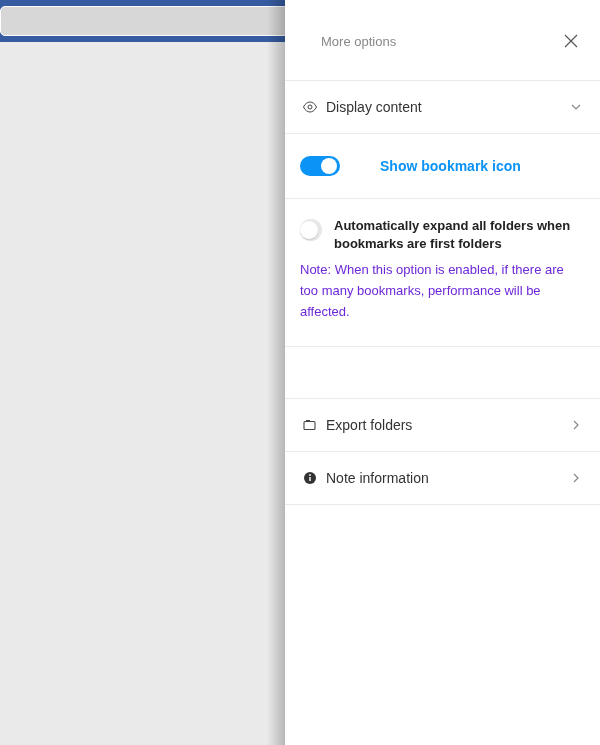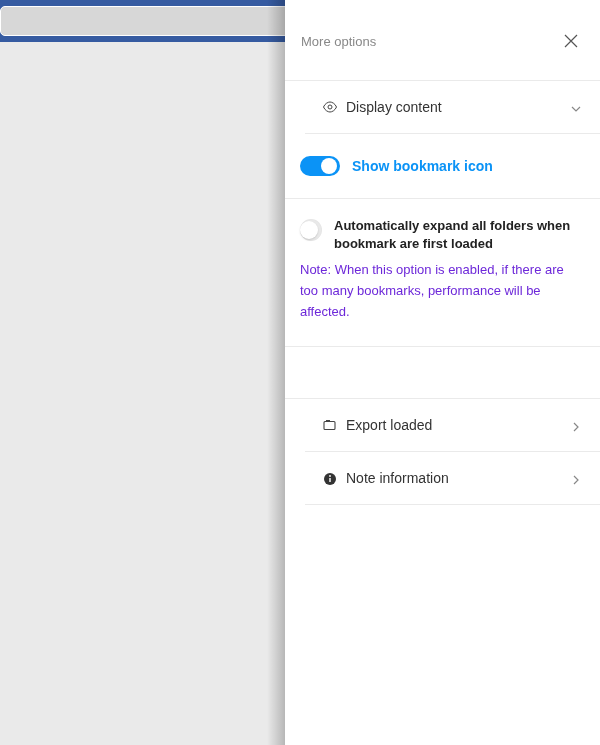--- a/index.html
+++ b/index.html
@@ -37,40 +37,39 @@
     }
     .panel {
       position: absolute;
       top: 0; right: 0; bottom: 0;
       width: 315px;
       background: #fff;
       display: flex; flex-direction: column;
     }
     .panel-header {
       display: flex; align-items: center;
-      padding: 30px 18px 28px 16px;
+      padding: 30px 18px 28px 36px;
       border-bottom: 1px solid #eaeaea;
     }
     .panel-title {
       font-size: 13px;
       color: #888;
     }
     .header-spacer { flex: 1; }
     .close-icon {
       color: #555;
       cursor: pointer;
       padding: 4px;
       line-height: 0;
     }
     .row {
-      display: flex; align-items: flex-end;
+      display: flex; align-items: center;
       padding: 18px 18px 18px 15px;
       border-bottom: 1px solid #eaeaea;
       cursor: pointer;
-      margin-left: 20px;
     }
     .row .lead-icon {
       width: 20px;
       display: flex; justify-content: center; align-items: center;
       color: #444;
       line-height: 0;
     }
     .row .row-label {
       font-size: 14px;
       color: #333;
@@ -82,20 +81,21 @@
       line-height: 0;
     }
     .section-spacer {
       height: 52px;
       border-bottom: 1px solid #eaeaea;
     }
     .toggle-row {
       display: flex; align-items: center;
       padding: 22px 18px 22px 15px;
       border-bottom: 1px solid #eaeaea;
+      gap: 28px;
     }
     .switch {
       position: relative;
       width: 40px; height: 20px;
       border-radius: 20px;
       cursor: pointer;
     }
     .switch.on { background: #0b93f6; }
     .switch .knob {
       position: absolute;
@@ -197,35 +197,35 @@
     <span class="toggle-label">Show bookmark icon</span>
   </div>
 
   <div class="expand-block">
     <div class="expand-head">
       <div class="expand-switch-wrap">
         <div class="switch-off-shell">
           <div class="knob-off"></div>
         </div>
       </div>
-      <div class="expand-label">Automatically expand all folders when bookmark are first loaded</div>
+      <div class="expand-label">Automatically expand all folders when bookmarks are first folders</div>
     </div>
     <div class="expand-note">Note: When this option is enabled, if there are too many bookmarks, performance will be affected.</div>
   </div>
 
   <div class="section-spacer"></div>
 
   <div class="row">
     <span class="lead-icon">
       <svg width="16" height="16" viewBox="0 0 16 16">
           <rect x="2" y="4.5" width="11" height="8" rx="1" fill="none" stroke="currentColor" stroke-width="1.1"></rect>
           <rect x="4" y="3" width="4" height="1.5" fill="currentColor"></rect>
         </svg>
     </span>
-    <span class="row-label">Export loaded</span>
+    <span class="row-label">Export folders</span>
     <span class="trail-icon">
       <svg width="12" height="12" viewBox="0 0 12 12">
           <path d="M4 2 L8 6 L4 10" fill="none" stroke="currentColor" stroke-width="1.2"></path>
         </svg>
     </span>
   </div>
 
   <div class="row">
     <span class="lead-icon">
       <svg width="14" height="14" viewBox="0 0 14 14">

